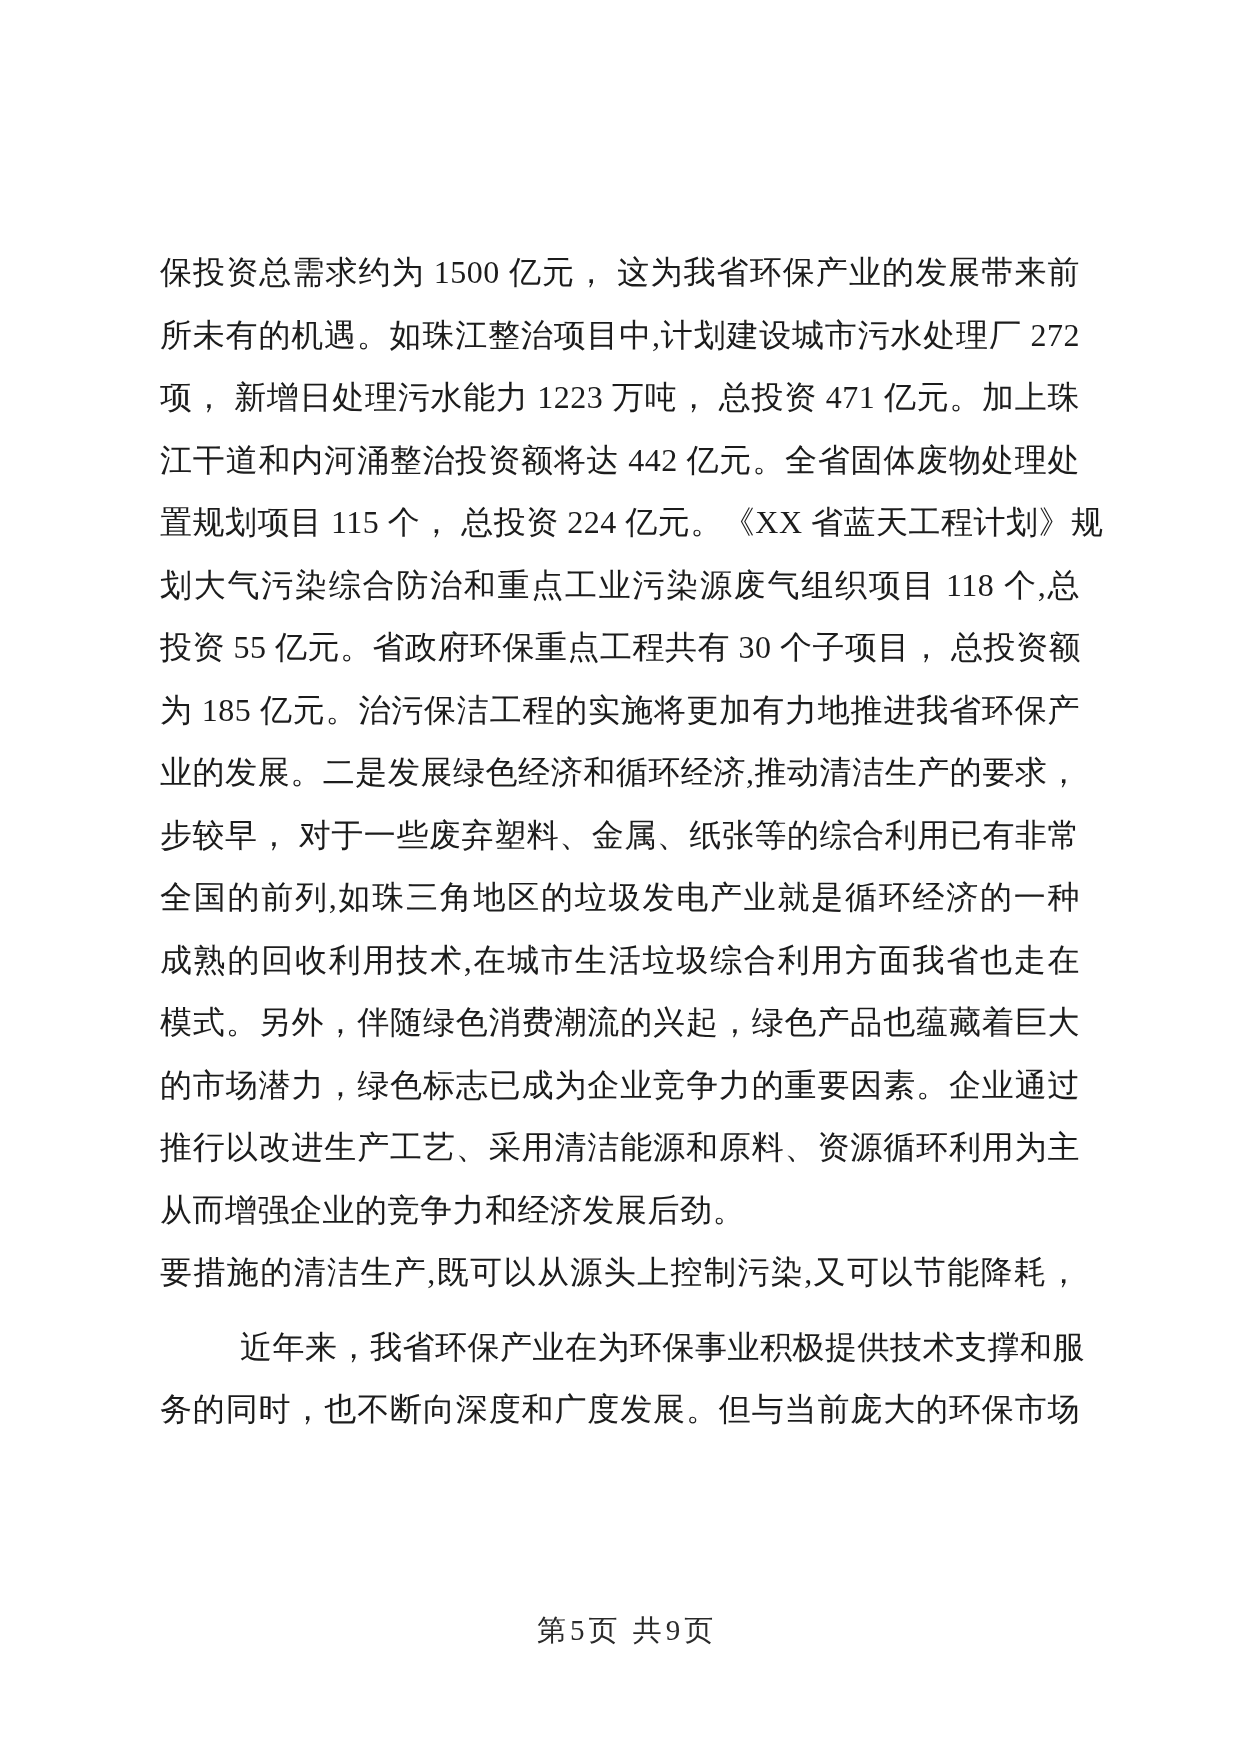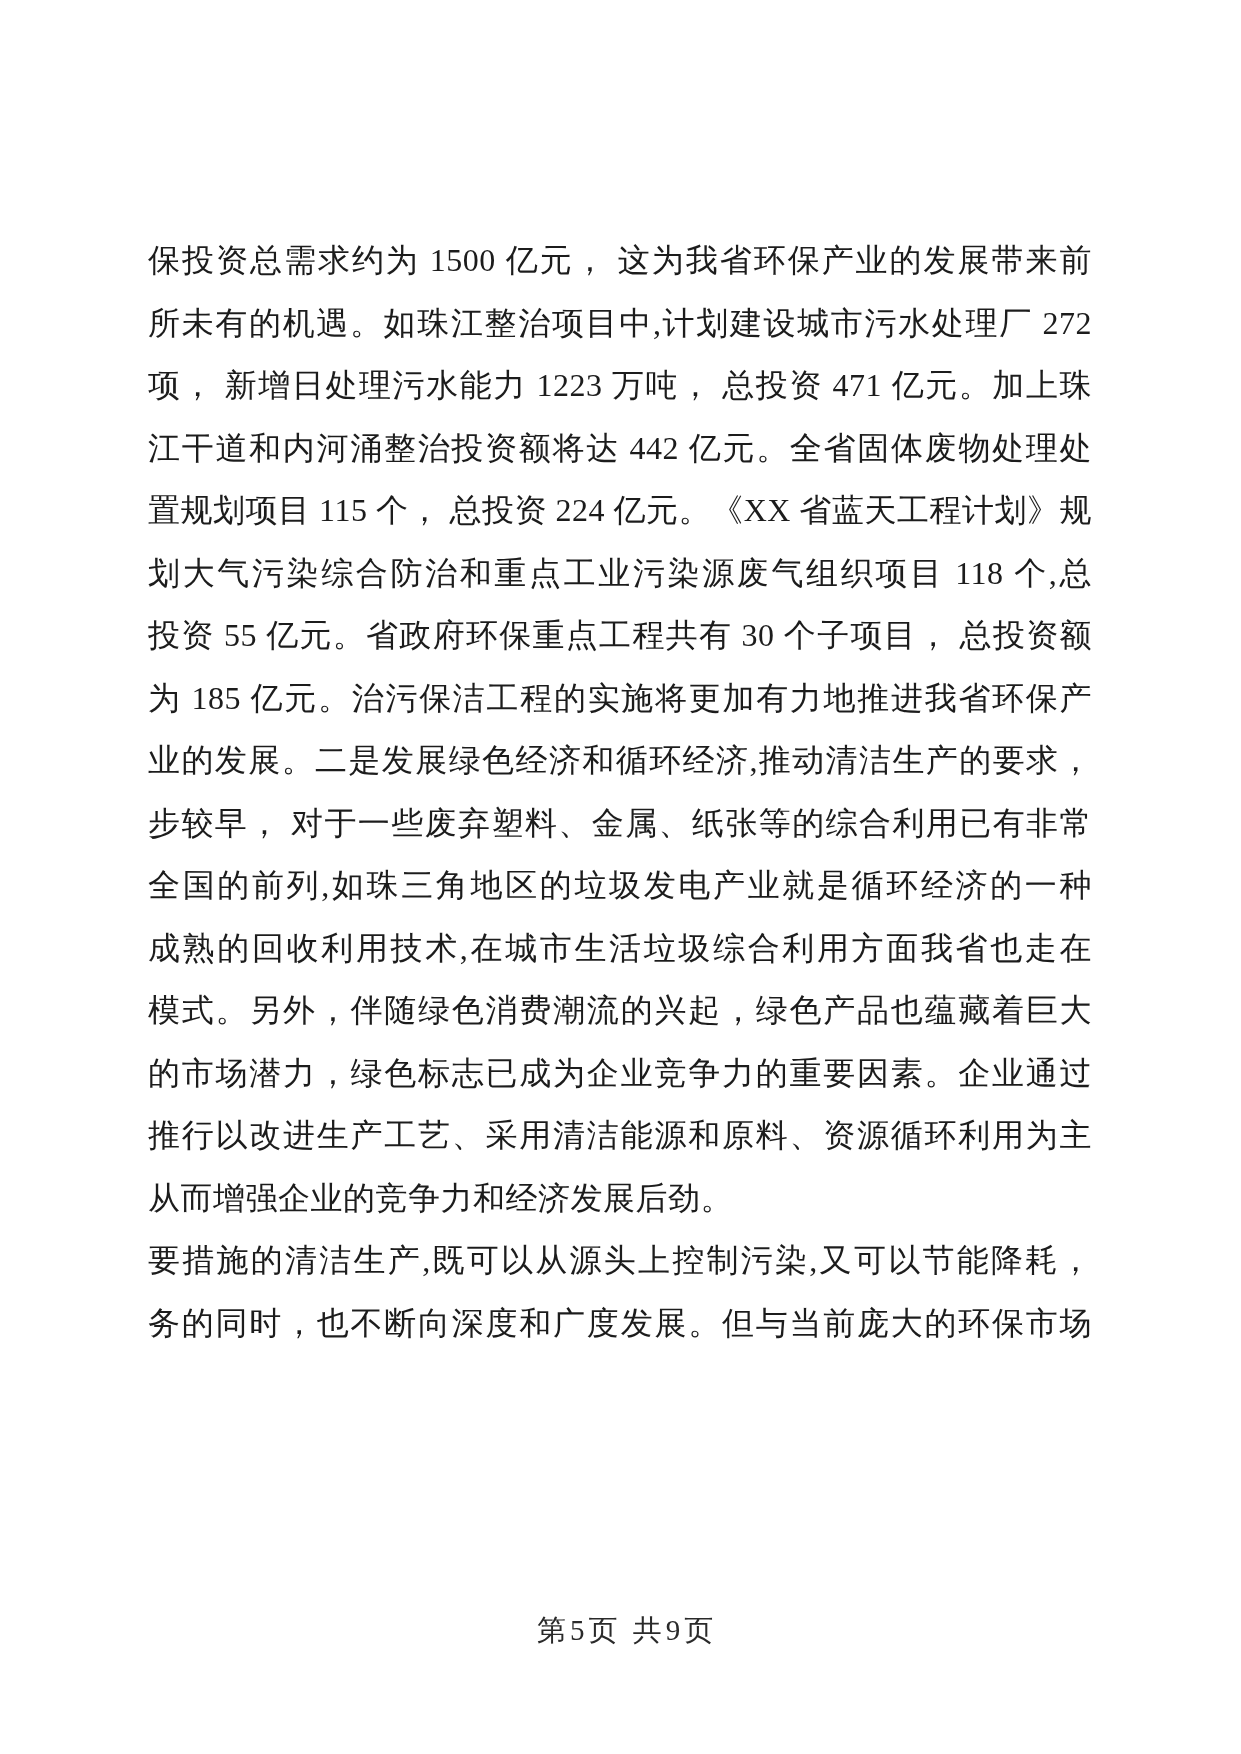--- a/index.html
+++ b/index.html
@@ -16,21 +16,21 @@
     font-family: "Liberation Serif", "DejaVu Serif", serif;
     color: #1c1c1c;
   }
   .body-text {
     position: absolute;
     left: 148px;
     top: 229px;
     width: 944px;
   }
   .para {
-    margin: 0;
+    margin: 12px;
     padding: 0;
   }
   .line {
     height: 62.5px;
     line-height: 62.5px;
     font-size: 32px;
     letter-spacing: 0.5px;
     text-align: justify;
     text-align-last: justify;
     text-justify: inter-character;
@@ -76,19 +76,20 @@
         <div class="line">步较早， 对于一些废弃塑料、金属、纸张等的综合利用已有非常</div>
         <div class="line">全国的前列,如珠三角地区的垃圾发电产业就是循环经济的一种</div>
         <div class="line">成熟的回收利用技术,在城市生活垃圾综合利用方面我省也走在</div>
         <div class="line">模式。另外，伴随绿色消费潮流的兴起，绿色产品也蕴藏着巨大</div>
         <div class="line">的市场潜力，绿色标志已成为企业竞争力的重要因素。企业通过</div>
         <div class="line">推行以改进生产工艺、采用清洁能源和原料、资源循环利用为主</div>
         <div class="line no-justify">从而增强企业的竞争力和经济发展后劲。</div>
         <div class="line">要措施的清洁生产,既可以从源头上控制污染,又可以节能降耗，</div>
       </div>
       <div class="para">
+        <div class="line indent">近年来，我省环保产业在为环保事业积极提供技术支撑和服</div>
         <div class="line">务的同时，也不断向深度和广度发展。但与当前庞大的环保市场</div>
       </div>
     </div>
   <div class="footer">
     <span>第5页 共9页</span>
   </div>
 </div>
 
 </body></html>

